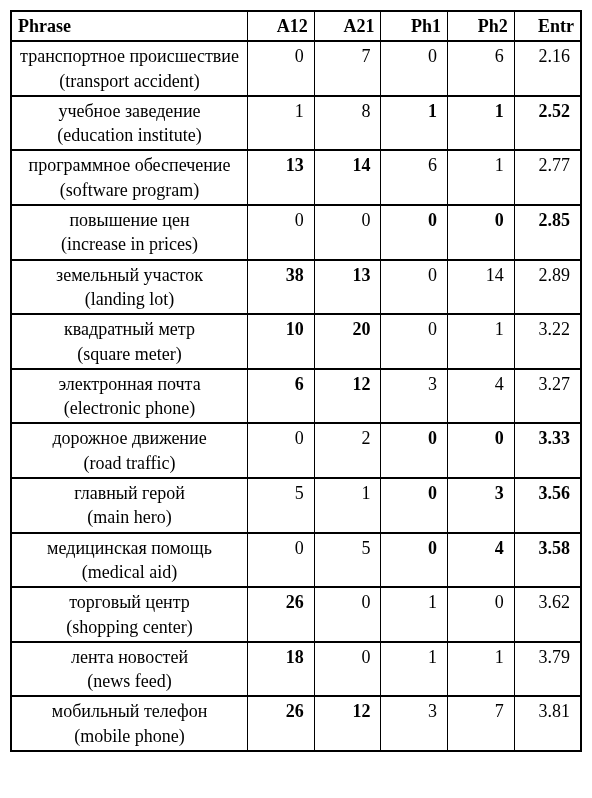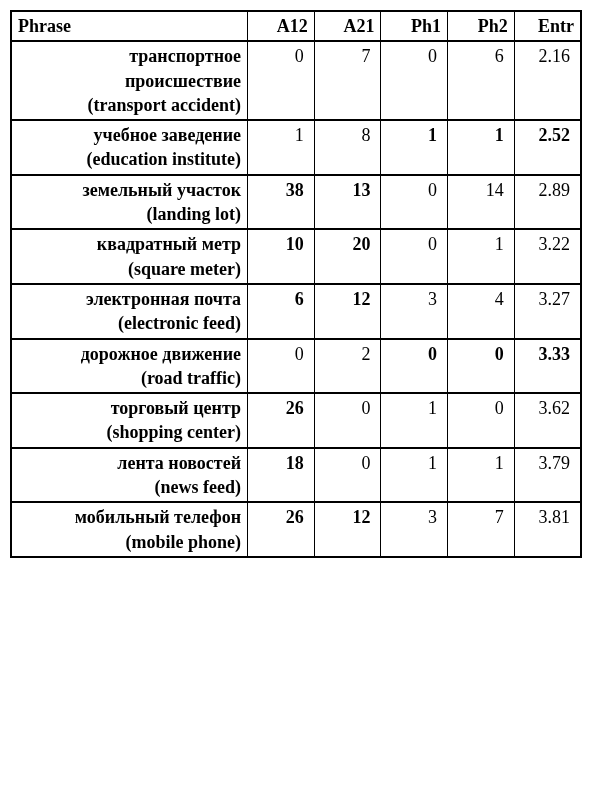--- a/index.html
+++ b/index.html
@@ -22,21 +22,21 @@
       font-size: 18px;
       line-height: 1.35;
     }
     th {
       font-weight: bold;
       text-align: right;
       border-top: 2.5px solid #000;
     }
     th:first-child { text-align: left; }
     tbody td.num { text-align: right; padding-right: 10px; }
-    tbody td.phrase { text-align: right; font-weight: bold; }
+    tbody td.phrase { text-align: center; }
     tbody tr.sep td { border-top: 2.5px solid #000; }
     table { border: 2.5px solid #000; }
     th, td { border-left: 1px solid #000; border-right: 1px solid #000; }
     th:first-child, td:first-child { border-left: 2.5px solid #000; }
     th:last-child, td:last-child { border-right: 2.5px solid #000; }
     col.c-phrase { width: 41.5%; }
     col.c-num { width: 11.7%; }
     .b { font-weight: bold; }
   </style>
 </head>
@@ -79,20 +79,42 @@
           <div>(education institute)</div>
         </td>
         <td class="num">1</td>
         <td class="num">8</td>
         <td class="num b">1</td>
         <td class="num b">1</td>
         <td class="num b">2.52</td>
       </tr>
       <tr class="sep">
         <td class="phrase">
+          <div>программное обеспечение</div>
+          <div>(software program)</div>
+        </td>
+        <td class="num b">13</td>
+        <td class="num b">14</td>
+        <td class="num">6</td>
+        <td class="num">1</td>
+        <td class="num">2.77</td>
+      </tr>
+      <tr class="sep">
+        <td class="phrase">
+          <div>повышение цен</div>
+          <div>(increase in prices)</div>
+        </td>
+        <td class="num">0</td>
+        <td class="num">0</td>
+        <td class="num b">0</td>
+        <td class="num b">0</td>
+        <td class="num b">2.85</td>
+      </tr>
+      <tr class="sep">
+        <td class="phrase">
           <div>земельный участок</div>
           <div>(landing lot)</div>
         </td>
         <td class="num b">38</td>
         <td class="num b">13</td>
         <td class="num">0</td>
         <td class="num">14</td>
         <td class="num">2.89</td>
       </tr>
       <tr class="sep">
@@ -102,41 +124,63 @@
         </td>
         <td class="num b">10</td>
         <td class="num b">20</td>
         <td class="num">0</td>
         <td class="num">1</td>
         <td class="num">3.22</td>
       </tr>
       <tr class="sep">
         <td class="phrase">
           <div>электронная почта</div>
-          <div>(electronic feed)</div>
+          <div>(electronic phone)</div>
         </td>
         <td class="num b">6</td>
         <td class="num b">12</td>
         <td class="num">3</td>
         <td class="num">4</td>
         <td class="num">3.27</td>
       </tr>
       <tr class="sep">
         <td class="phrase">
           <div>дорожное движение</div>
           <div>(road traffic)</div>
         </td>
         <td class="num">0</td>
         <td class="num">2</td>
         <td class="num b">0</td>
         <td class="num b">0</td>
         <td class="num b">3.33</td>
       </tr>
       <tr class="sep">
         <td class="phrase">
+          <div>главный герой</div>
+          <div>(main hero)</div>
+        </td>
+        <td class="num">5</td>
+        <td class="num">1</td>
+        <td class="num b">0</td>
+        <td class="num b">3</td>
+        <td class="num b">3.56</td>
+      </tr>
+      <tr class="sep">
+        <td class="phrase">
+          <div>медицинская помощь</div>
+          <div>(medical aid)</div>
+        </td>
+        <td class="num">0</td>
+        <td class="num">5</td>
+        <td class="num b">0</td>
+        <td class="num b">4</td>
+        <td class="num b">3.58</td>
+      </tr>
+      <tr class="sep">
+        <td class="phrase">
           <div>торговый центр</div>
           <div>(shopping center)</div>
         </td>
         <td class="num b">26</td>
         <td class="num">0</td>
         <td class="num">1</td>
         <td class="num">0</td>
         <td class="num">3.62</td>
       </tr>
       <tr class="sep">

